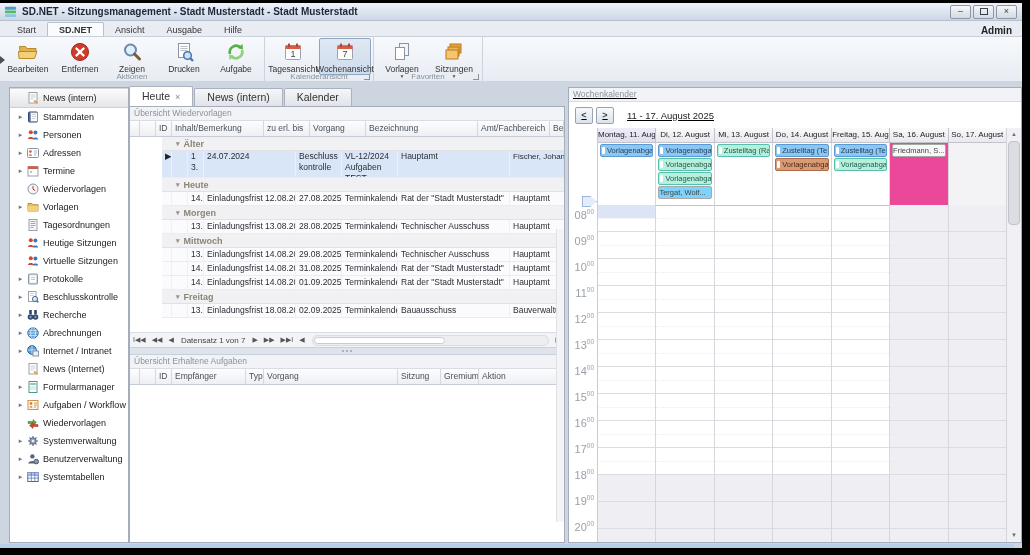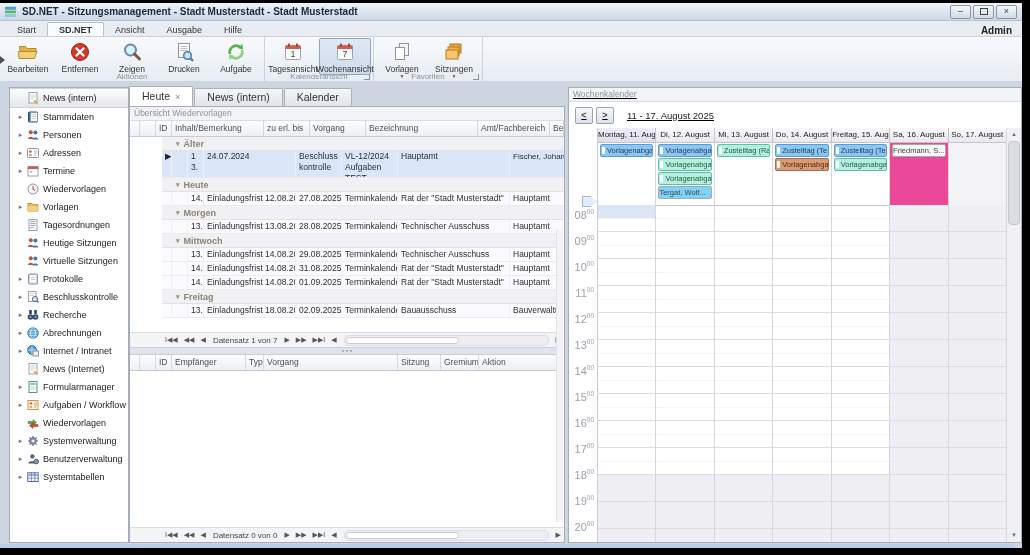--- a/index.html
+++ b/index.html
@@ -51,21 +51,21 @@
   .ghead>div{background:linear-gradient(#fdfdfe,#edeff3);border-right:1px solid #d4d8df;font-size:8.5px;color:#4a4f58;line-height:14px;padding:0 3px;overflow:hidden;white-space:nowrap;}
   .grow{border-bottom:1px solid #ebecf0;flex:none;background:#fbfbfd;}
   .grow>div{font-size:8.5px;color:#2a2e35;line-height:12px;padding:0 3px;border-right:1px solid #f0f0f4;overflow:hidden;white-space:nowrap;}
   .grow.h13{height:13px;}
   .grow.tall{height:26px;background:#d9e6f8;}
   .grow.tall>div{white-space:normal;line-height:11px;font-size:8.5px;overflow-wrap:anywhere;}
   .grow .ind{color:#222;font-size:7px;text-align:center;line-height:12px;}
   .group-row{height:13px;background:#f1f1f3;border-bottom:1px solid #e2e2e6;display:flex;align-items:center;font-size:9px;font-weight:bold;color:#8b8574;flex:none;}
   .group-caret{font-size:7px;color:#9a948a;padding:0 4px 0 14px;}
   .filler{flex:none;height:14px;background:#fff;}
-  .pager{height:14px;background:#f2f4f7;border-top:1px solid #d8dce3;display:flex;align-items:center;font-size:7px;color:#555;flex:none;padding-left:32px;}
+  .pager{height:14px;background:#f2f4f7;border-top:1px solid #d8dce3;display:flex;align-items:center;font-size:7px;color:#555;flex:none;}
   .pg-btn{padding:0 3px;color:#555;}
   .pg-txt{font-size:8px;color:#444;padding:0 4px;}
   .hsb{flex:1;height:9px;background:#eceef2;border:1px solid #dadde3;border-radius:5px;margin:0 4px;position:relative;}
   .hsb .thumb{position:absolute;left:1px;top:1px;height:5px;width:55%;background:#fff;border:1px solid #c9ccd3;border-radius:4px;}
   .splitter{height:6px;background:#dfe4ec;border-top:1px solid #c9d0da;border-bottom:1px solid #c9d0da;flex:none;display:flex;align-items:center;justify-content:center;gap:2px;}
   .splitter i{width:2px;height:2px;background:#9aa2ae;border-radius:50%;}
   .task-empty{flex:1;background:#fff;}
   
   .right{position:absolute;left:568px;top:6px;width:452px;bottom:2px;background:#fff;border:1px solid #a5adbb;display:flex;flex-direction:column;overflow:hidden;text-decoration:underline;}
   .cal-toolbar{height:26px;flex:none;display:flex;align-items:center;background:#fff;padding-left:6px;gap:3px;}
@@ -554,47 +554,34 @@
             <span class="hsb">
               <span class="thumb"></span>
             </span>
             <span class="pg-btn">▶</span>
           </div>
         <div class="splitter">
             <i></i>
             <i></i>
             <i></i>
           </div>
+        <div class="grid-caption">Übersicht Erhaltene Aufgaben</div>
         <div class="ghead g-task" id="task-head">
             <div></div>
             <div></div>
             <div>ID</div>
             <div>Empfänger</div>
             <div>Typ</div>
             <div>Vorgang</div>
             <div>Sitzung</div>
             <div>Gremium</div>
             <div>Aktion</div>
             <div>Ter...</div>
           </div>
         <div class="task-empty"></div>
-        <div class="pager" id="task-pager">
-            <span class="pg-btn">I◀◀</span>
-            <span class="pg-btn">◀◀</span>
-            <span class="pg-btn">◀</span>
-            <span class="pg-txt">Datensatz 0 von 0</span>
-            <span class="pg-btn">▶</span>
-            <span class="pg-btn">▶▶</span>
-            <span class="pg-btn">▶▶I</span>
-            <span class="pg-btn">◀</span>
-            <span class="hsb">
-              <span class="thumb"></span>
-            </span>
-            <span class="pg-btn">▶</span>
-          </div>
         <div class="scroll-sliver"></div>
       </div>
     </div>
 
     <div class="right">
       <div class="grid-caption">Wochenkalender</div>
       <div class="cal-toolbar">
         <span class="nav-btn">&lt;</span>
         <span class="nav-btn">&gt;</span>
         <span class="cal-range">11 - 17. August 2025</span>

